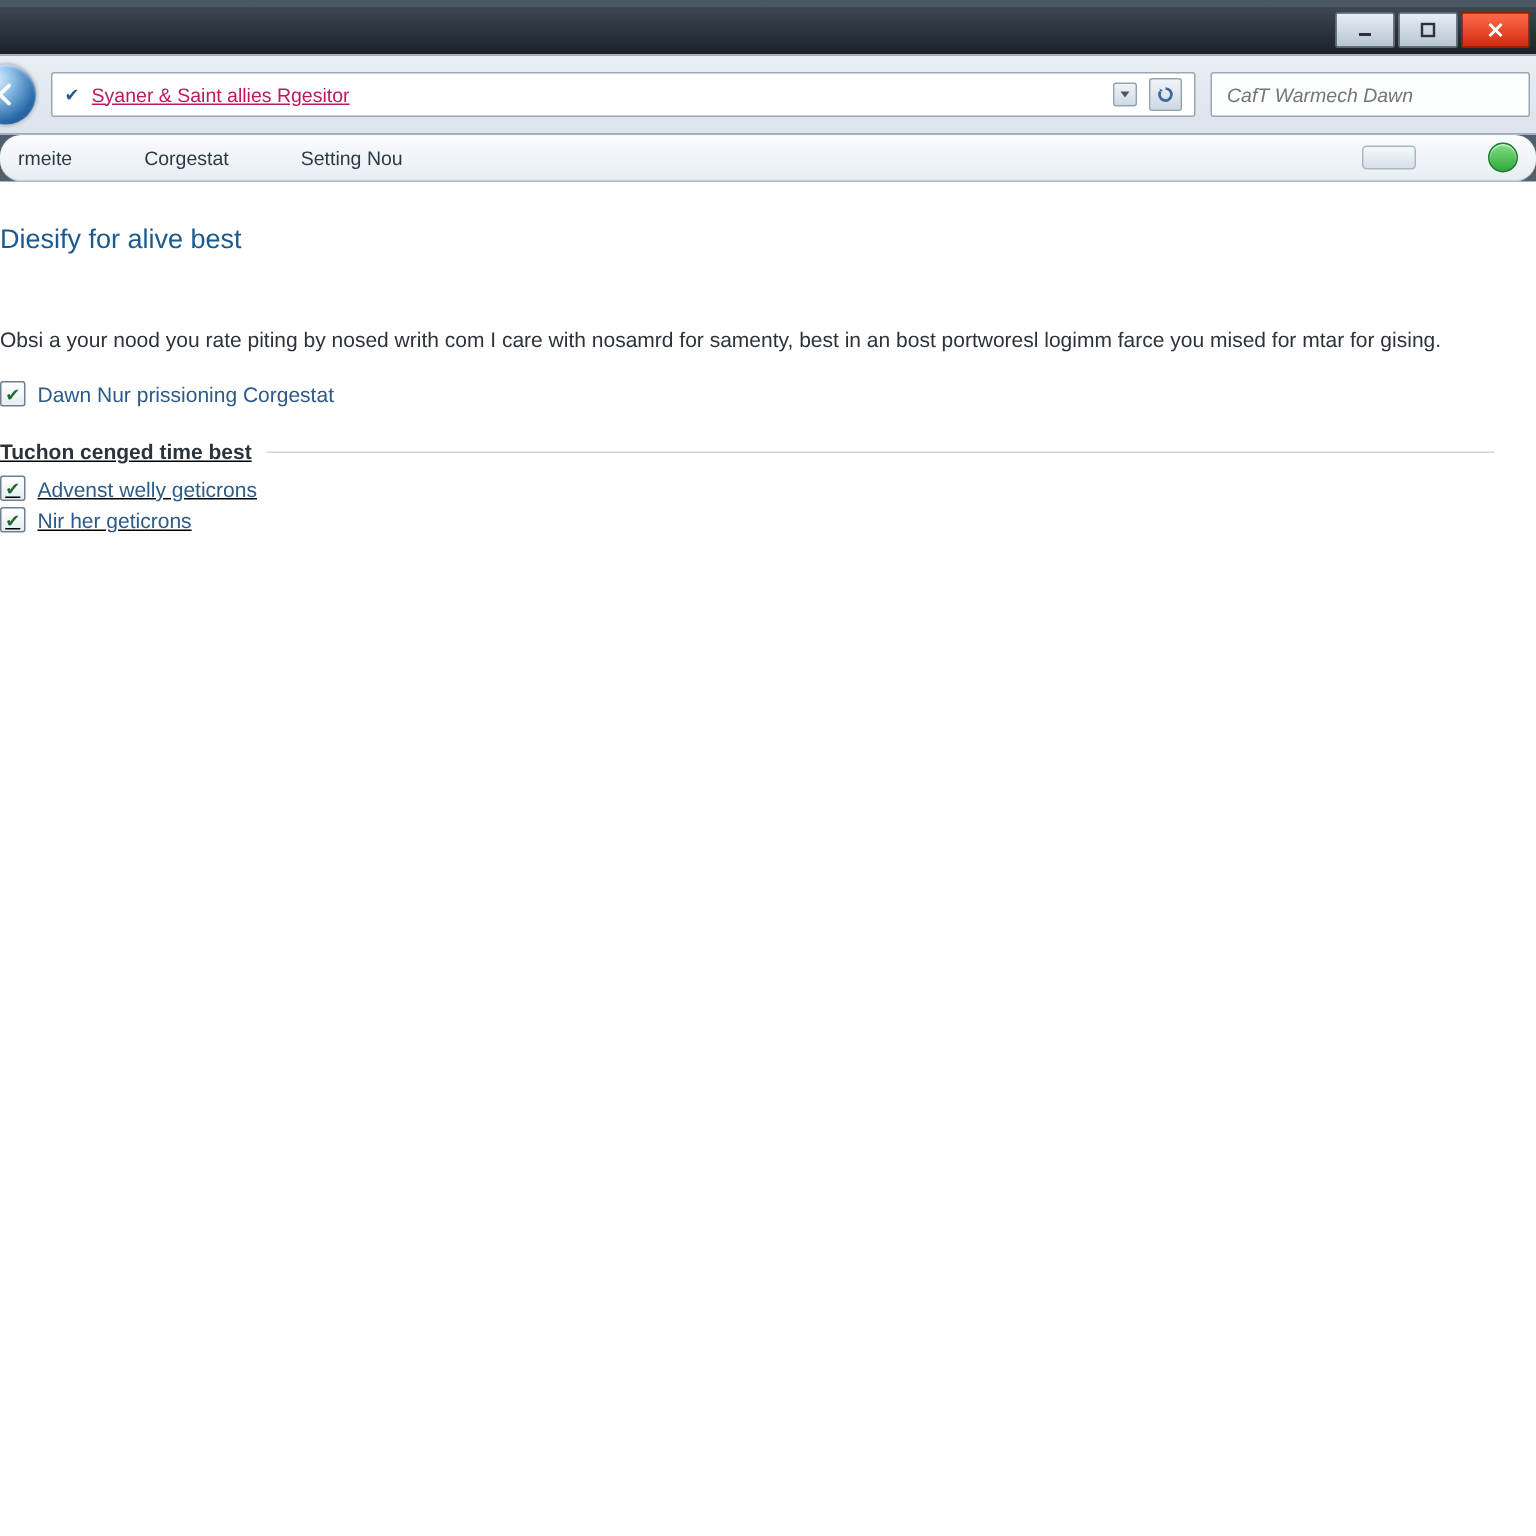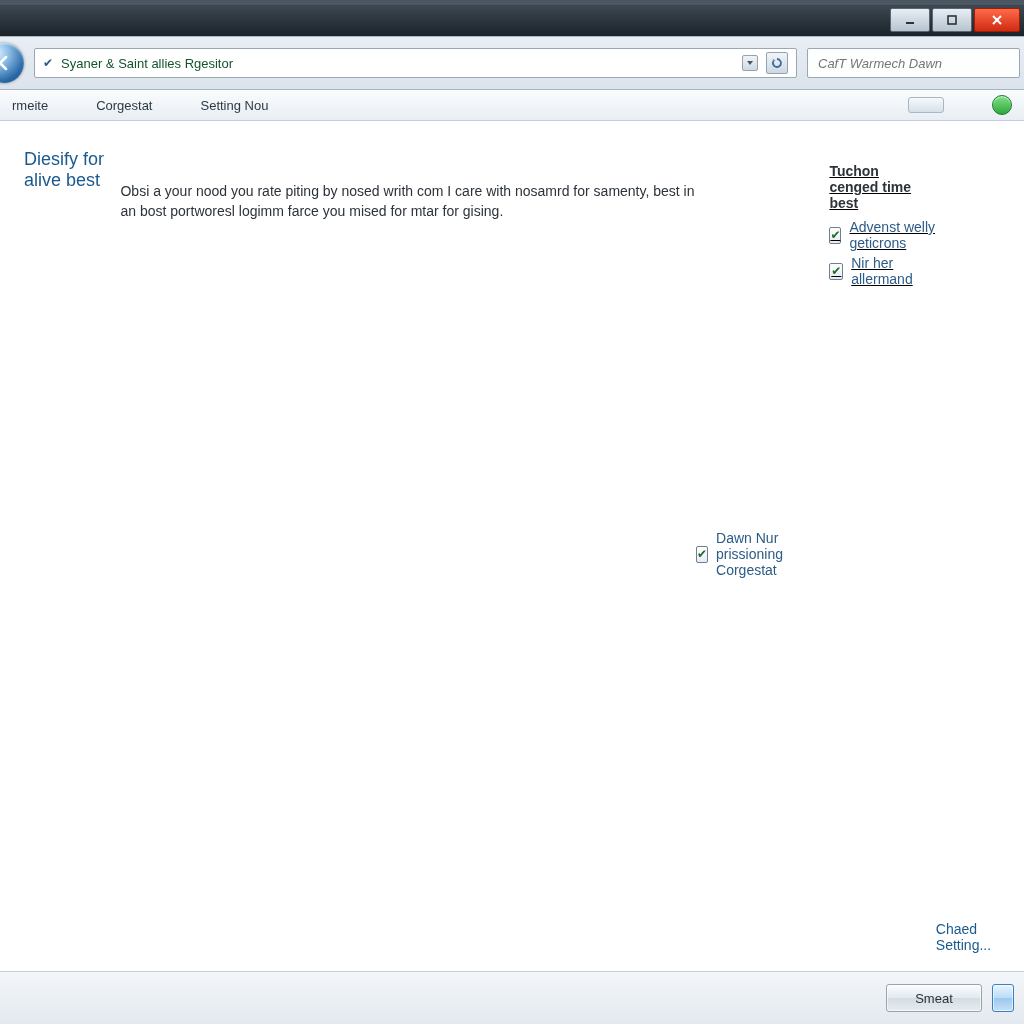--- a/index.html
+++ b/index.html
@@ -85,24 +85,25 @@
     border: 1px solid #9aa7b5;
     border-radius: 2px;
     display: flex;
     align-items: center;
     padding: 0 8px;
     gap: 8px;
   }
   .addr-icon { font-size: 12px; color: #2b5a8a; }
   .addr-text {
     flex: 1;
-    color: #14532d;
+    color: #be185d;
     font-size: 13px;
     white-space: nowrap;
     overflow: hidden;
+    text-decoration: underline;
   }
   .addr-drop {
     width: 14px; height: 14px;
     background: linear-gradient(180deg,#f0f4f8,#cfd9e2);
     border: 1px solid #95a3b0;
     border-radius: 2px;
     display:flex;align-items:center;justify-content:center;
   }
   .addr-refresh {
     width: 20px; height: 20px;
@@ -133,40 +134,41 @@
   .toolbar {
     height: 30px;
     background: linear-gradient(180deg, #fafcfe 0%, #e8eef4 100%);
     border-bottom: 1px solid #c4ced8;
     display: flex;
     align-items: center;
     padding: 0 12px;
     gap: 48px;
     color: #2d3a46;
     font-size: 13px;
+    border-radius: 14px;
   }
   .toolbar .spacer { flex: 1; }
   .toolbar-item { cursor: default; }
   .tb-mini {
     width: 18px; height: 18px; border-radius: 50%;
     background: linear-gradient(180deg,#7fe086,#2fa83b);
     border: 1px solid #1d7a26;
     box-shadow: inset 0 1px 1px rgba(255,255,255,0.7);
   }
   .tb-mini2 {
     width: 34px; height: 14px; border-radius: 3px;
     background: linear-gradient(180deg,#f5f9fc,#d7e0e8);
     border: 1px solid #aab6c2;
   }
   .content {
     flex: 1;
     background: #ffffff;
-    padding: 24px 28px 8px 24px;
-    display: flex;
-    flex-direction: row;
+    padding: 24px 28px 8px 0;
+    display: flex;
+    flex-direction: column;
     overflow: hidden;
   }
   .heading {
     color: #1a5a8e;
     font-size: 18px;
     margin: 4px 0 10px 0;
   }
   .desc {
     color: #2c333a;
     line-height: 1.45;
@@ -324,26 +326,21 @@
         <div class="fs-legend">
           <span class="fs-legend-label">Tuchon cenged time best</span>
           <span class="fs-rule"></span>
         </div>
         <label class="check-row">
           <span class="chk">✔</span>
           <span>Advenst welly geticrons</span>
         </label>
         <label class="check-row">
           <span class="chk">✔</span>
-          <span>Nir her allermand</span>
+          <span>Nir her geticrons</span>
         </label>
       </div>
 
-      <div class="bottom-link">Chaed Setting...</div>
     </div>
 
-    <div class="footer">
-      <div class="btn">Smeat</div>
-      <div class="btn primary"></div>
-    </div>
 
   </div>
 </div>
 
 </body></html>

